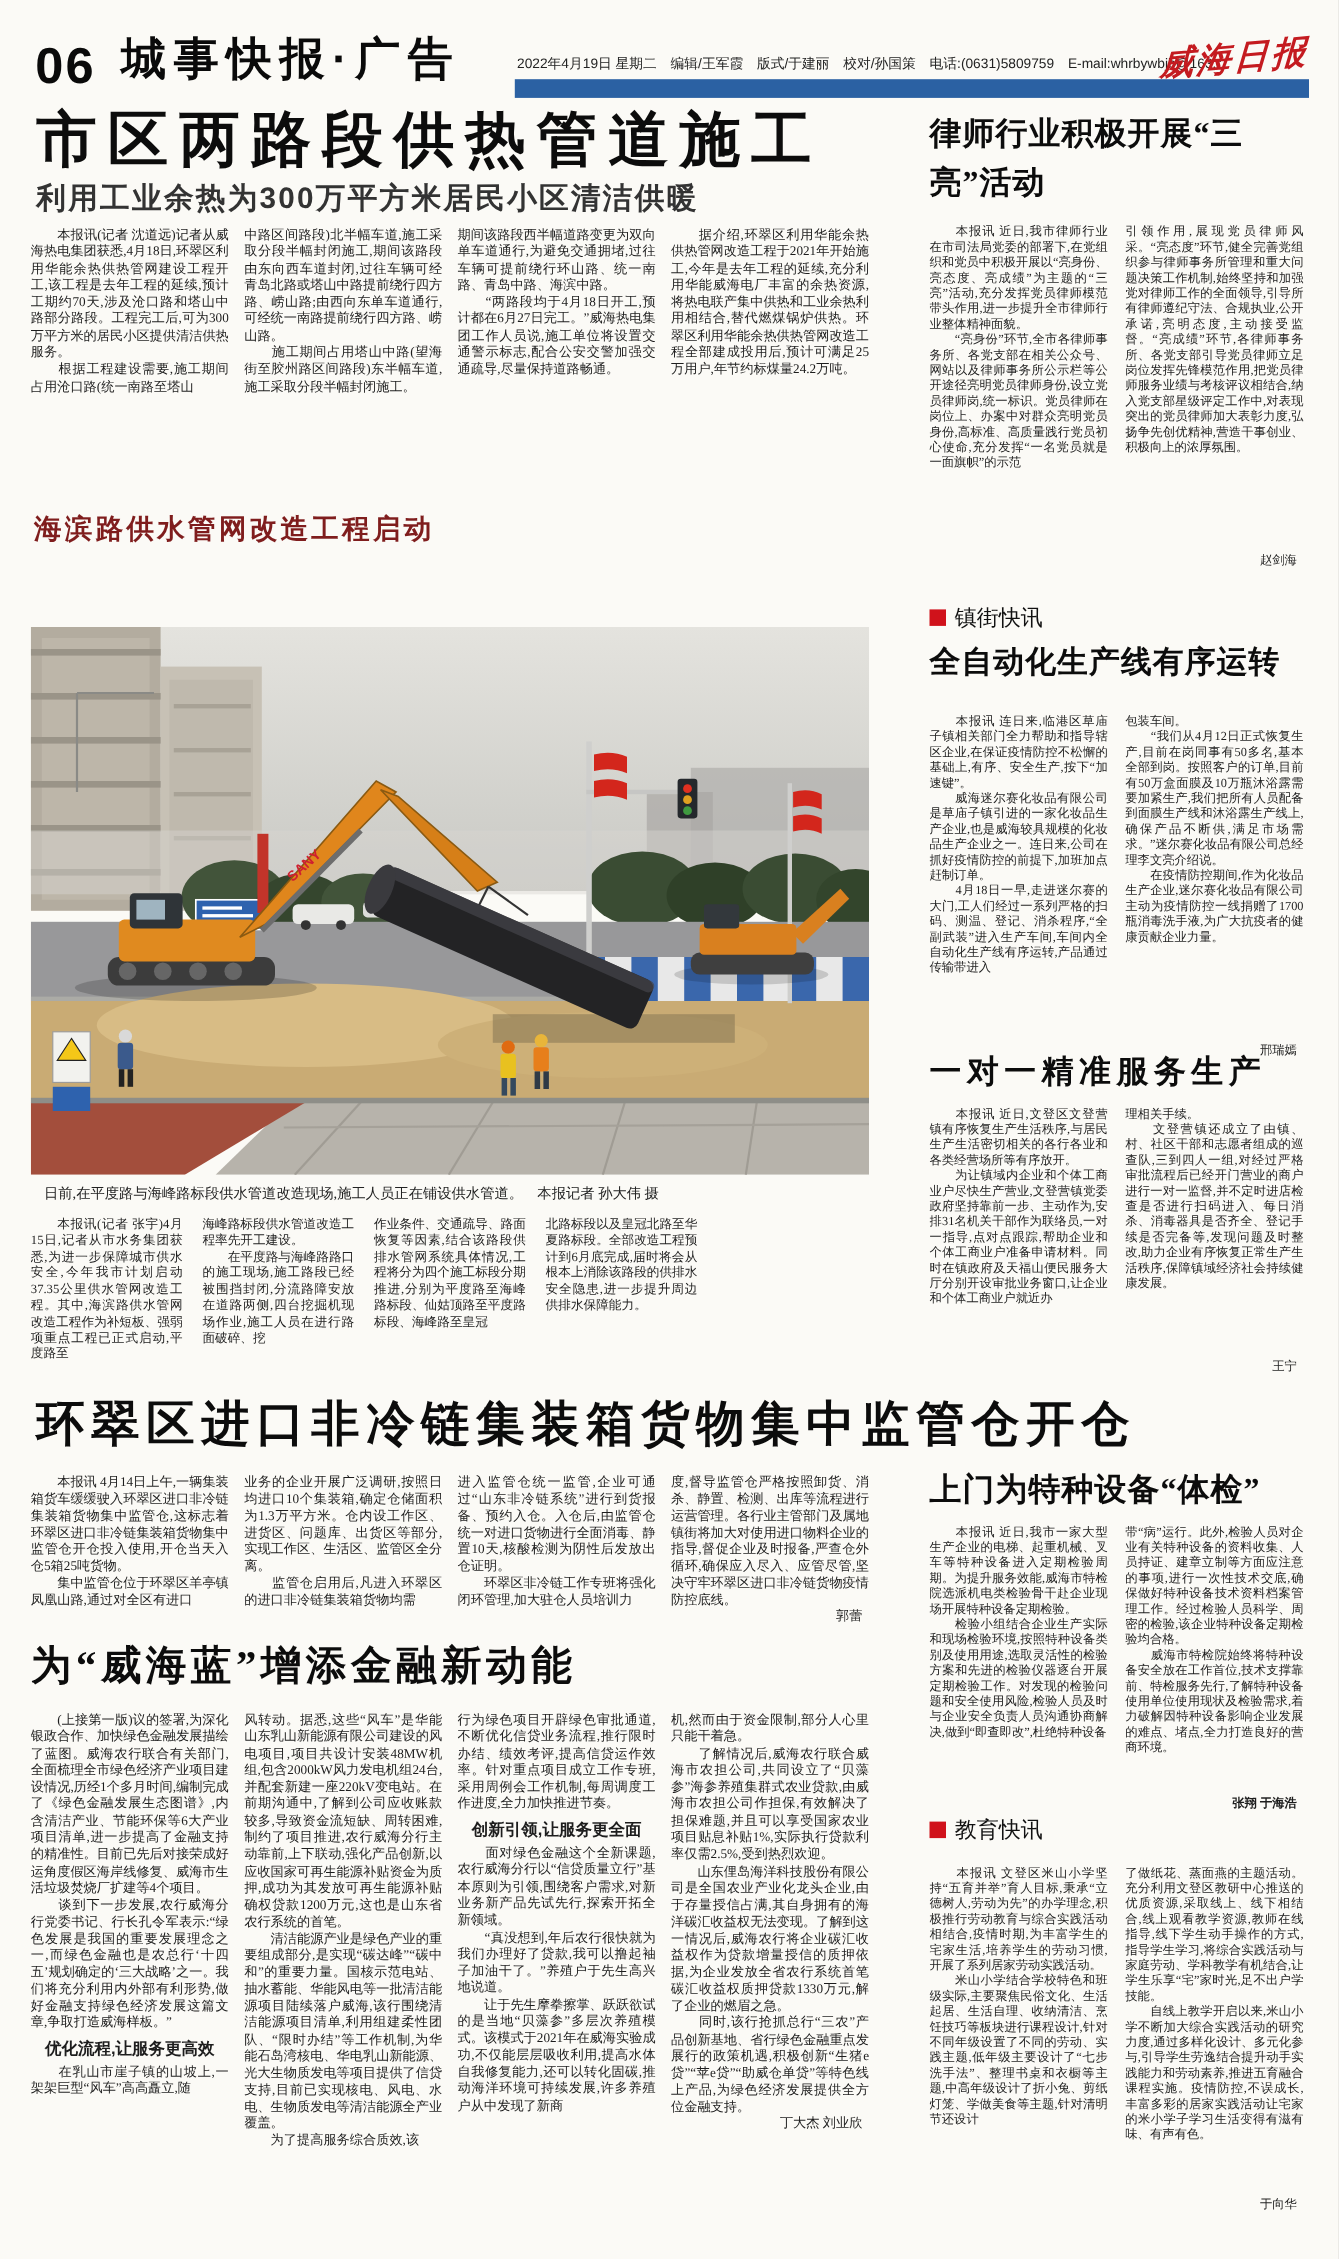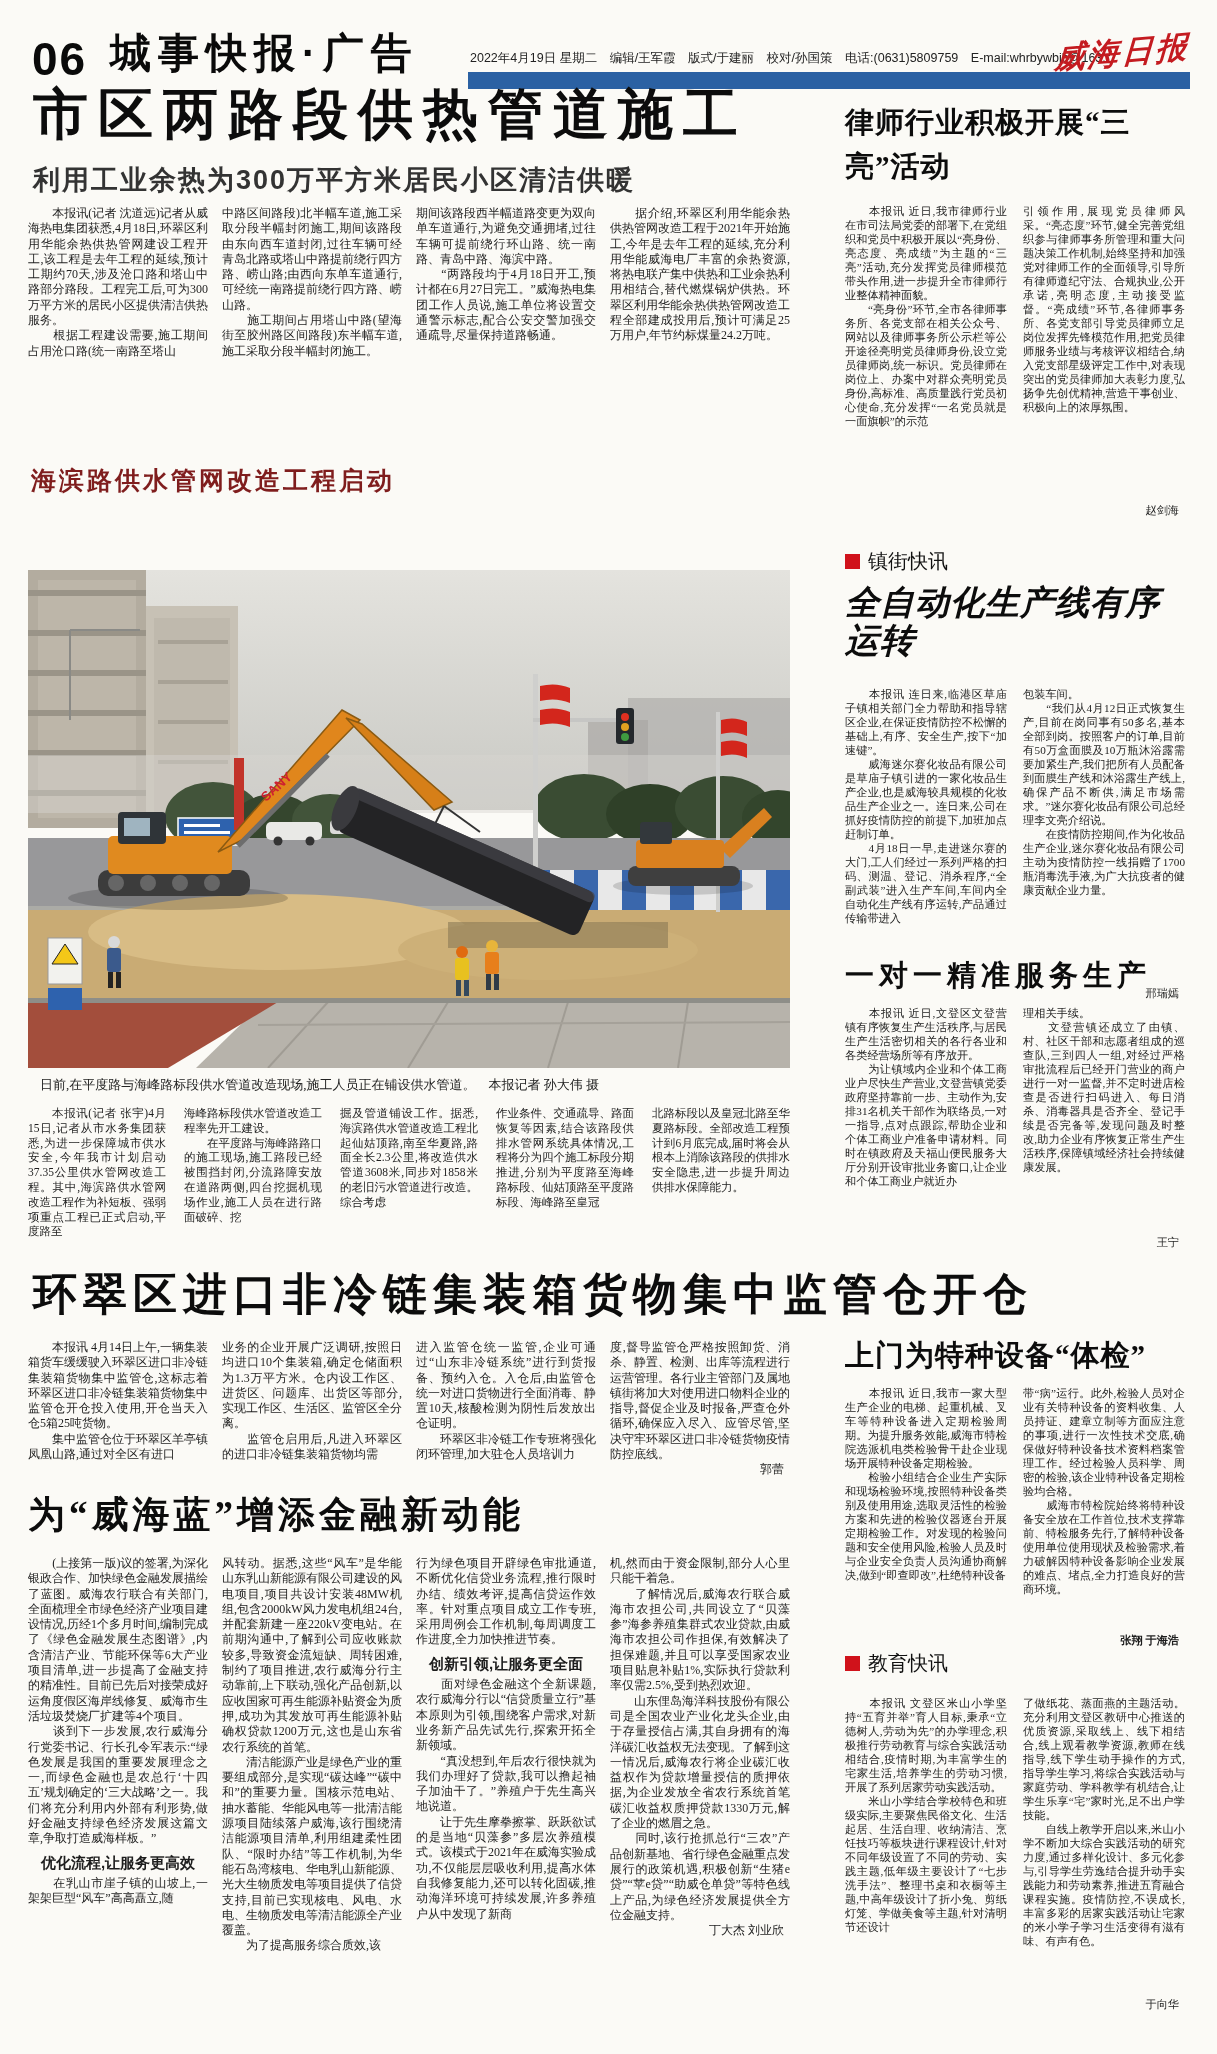--- a/index.html
+++ b/index.html
@@ -32,21 +32,21 @@
 
   <div class="abs" style="left:28px;top:18px;width:1162px;height:74px;">
     <span class="abs hei" style="left:4px;top:14px;font-size:46px;font-weight:900;letter-spacing:2px;color:#0a0a0a;">06</span>
     <span class="abs hei" style="left:82px;top:8px;font-size:41px;font-weight:900;letter-spacing:7px;color:#0a0a0a;text-align:right;">城事快报·广告</span>
     <div class="abs hei" style="left:442px;top:32px;width:640px;font-size:12.5px;color:#222;white-space:nowrap;overflow:hidden;">2022年4月19日  星期二　编辑/王军霞　版式/于建丽　校对/孙国策　电话:(0631)5809759　E-mail:whrbywbjb@163.com</div>
     <div class="abs" style="right:0px;top:14px;font-size:31px;font-weight:bold;font-style:italic;color:#c41b20;
                 letter-spacing:3px;transform:rotate(-5deg) skewX(-8deg);">威海日报</div>
     <div class="abs bluebar" style="left:440px;top:54px;width:722px;"></div>
   </div>
 
-  <div class="abs shead" style="left:33px;top:84px;width:760px;font-size:55px;line-height:62px;letter-spacing:10px;">市区两路段供热管道施工</div>
+  <div class="abs shead" style="left:33px;top:96px;width:760px;font-size:55px;line-height:62px;letter-spacing:10px;">市区两路段供热管道施工</div>
   <div class="abs hei" style="left:33px;top:163px;width:760px;font-size:27px;line-height:34px;font-weight:600;letter-spacing:2px;color:#333;">利用工业余热为300万平方米居民小区清洁供暖</div>
   <div class="abs cols lbody" style="left:28px;top:206px;width:762px;height:237px;">
     <div class="col">
         <p>　　本报讯(记者 沈道远)记者从威海热电集团获悉,4月18日,环翠区利用华能余热供热管网建设工程开工,该工程是去年工程的延续,预计工期约70天,涉及沧口路和塔山中路部分路段。工程完工后,可为300万平方米的居民小区提供清洁供热服务。
 　　根据工程建设需要,施工期间占用沧口路(统一南路至塔山</p>
       </div>
     <div class="col">
         <p>中路区间路段)北半幅车道,施工采取分段半幅封闭施工,期间该路段由东向西车道封闭,过往车辆可经青岛北路或塔山中路提前绕行四方路、崂山路;由西向东单车道通行,可经统一南路提前绕行四方路、崂山路。
 　　施工期间占用塔山中路(望海街至胶州路区间路段)东半幅车道,施工采取分段半幅封闭施工。</p>
       </div>
@@ -199,23 +199,20 @@
 
   <div class="abs cols" style="left:28px;top:1106px;width:762px;height:158px;font-size:11.5px;line-height:14.8px;">
     <div class="col" style="width:138px;margin-right:18px;">
         <p>　　本报讯(记者 张宇)4月15日,记者从市水务集团获悉,为进一步保障城市供水安全,今年我市计划启动37.35公里供水管网改造工程。其中,海滨路供水管网改造工程作为补短板、强弱项重点工程已正式启动,平度路至</p>
       </div>
     <div class="col" style="width:138px;margin-right:18px;">
         <p>海峰路标段供水管道改造工程率先开工建设。
 　　在平度路与海峰路路口的施工现场,施工路段已经被围挡封闭,分流路障安放在道路两侧,四台挖掘机现场作业,施工人员在进行路面破碎、挖</p>
       </div>
     <div class="col" style="width:138px;margin-right:18px;">
-        <p>掘及管道铺设工作。据悉,海滨路供水管道改造工程北起仙姑顶路,南至华夏路,路面全长2.3公里,将改造供水管道3608米,同步对1858米的老旧污水管道进行改造。综合考虑</p>
-      </div>
-    <div class="col" style="width:138px;margin-right:18px;">
         <p>作业条件、交通疏导、路面恢复等因素,结合该路段供排水管网系统具体情况,工程将分为四个施工标段分期推进,分别为平度路至海峰路标段、仙姑顶路至平度路标段、海峰路至皇冠</p>
       </div>
     <div class="col" style="width:138px;">
         <p>北路标段以及皇冠北路至华夏路标段。全部改造工程预计到6月底完成,届时将会从根本上消除该路段的供排水安全隐患,进一步提升周边供排水保障能力。</p>
       </div>
   </div>
 
   <div class="abs shead" style="left:33px;top:1268px;width:1160px;font-size:44px;line-height:54px;letter-spacing:6px;white-space:nowrap;">环翠区进口非冷链集装箱货物集中监管仓开仓</div>
   <div class="abs cols lbody" style="left:28px;top:1340px;width:762px;height:142px;">
     <div class="col">
@@ -278,21 +275,21 @@
     </div>
     <div class="byline rbody" style="margin-top:3px;">赵剑海</div>
   </div>
 
   <div class="abs marker hei" style="left:845px;top:548px;">
     <span class="sq"></span>
     <span>镇街快讯</span>
   </div>
 
   <div class="abs" style="left:845px;top:584px;width:340px;">
-    <div class="shead" style="font-size:34px;line-height:38px;letter-spacing:1px;font-style:italic;">全自动化生产线有序运转</div>
+    <div class="shead" style="font-size:28px;line-height:38px;letter-spacing:1px;">全自动化生产线有序运转</div>
     <div class="cols rbody" style="margin-top:27px;height:296px;">
       <div class="col">
           <p>　　本报讯 连日来,临港区草庙子镇相关部门全力帮助和指导辖区企业,在保证疫情防控不松懈的基础上,有序、安全生产,按下“加速键”。
 　　威海迷尔赛化妆品有限公司是草庙子镇引进的一家化妆品生产企业,也是威海较具规模的化妆品生产企业之一。连日来,公司在抓好疫情防控的前提下,加班加点赶制订单。
 　　4月18日一早,走进迷尔赛的大门,工人们经过一系列严格的扫码、测温、登记、消杀程序,“全副武装”进入生产车间,车间内全自动化生产线有序运转,产品通过传输带进入</p>
         </div>
       <div class="col">
           <p>包装车间。
 　　“我们从4月12日正式恢复生产,目前在岗同事有50多名,基本全部到岗。按照客户的订单,目前有50万盒面膜及10万瓶沐浴露需要加紧生产,我们把所有人员配备到面膜生产线和沐浴露生产线上,确保产品不断供,满足市场需求。”迷尔赛化妆品有限公司总经理李文亮介绍说。
 　　在疫情防控期间,作为化妆品生产企业,迷尔赛化妆品有限公司主动为疫情防控一线捐赠了1700瓶消毒洗手液,为广大抗疫者的健康贡献企业力量。</p>

